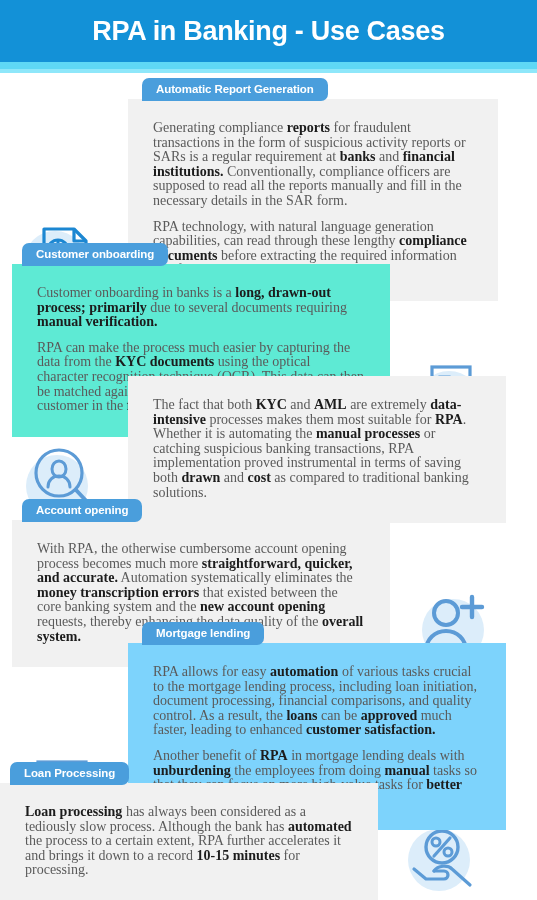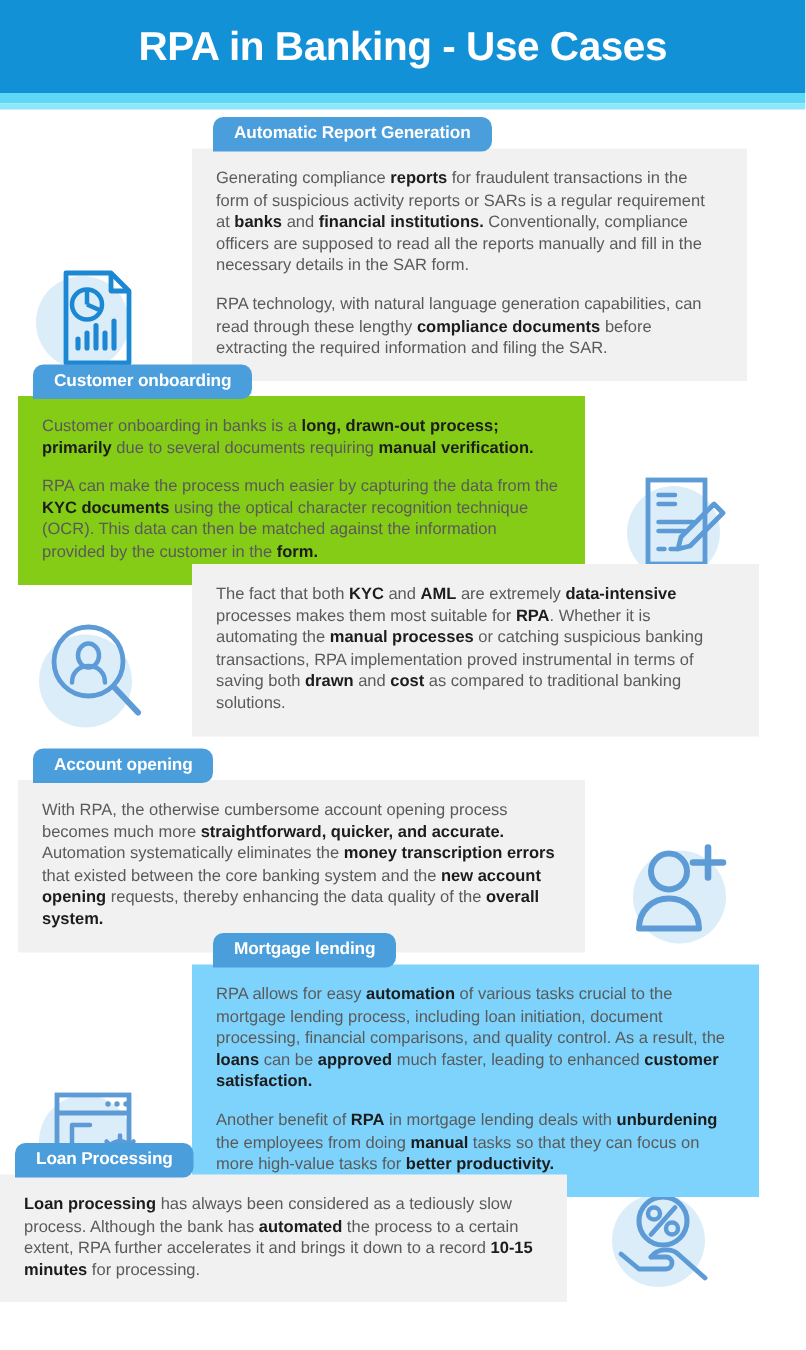--- a/index.html
+++ b/index.html
@@ -69,24 +69,25 @@
   }
 
   .panel {
     background: #F1F1F1;
     margin-top: -2px;
     padding: 13px 16px 14px 16px;
     position: relative;
     z-index: 1;
   }
   .panel p {
-    font-size: 11px;
+    font-size: 14px;
     line-height: 14.6px;
     color: #5a5a5a;
-    margin: 0;
+    margin: 9px;
+    font-family: Liberation Serif, serif;
   }
   .panel p + p { margin-top: 11px; }
   .panel b { color: #1c1c1c; font-weight: bold; }
 
   
   .footer {
     position: absolute;
     left: 0;
     bottom: 12px;
     width: 537px;
@@ -131,21 +132,21 @@
             </div>
           </div>
           <div class="body-cell" style="max-width:370px"><div class="tag" style="margin-left: 14px; background: rgb(74, 158, 220);">Automatic Report Generation</div><div class="panel" style="background: rgb(241, 241, 241);">
               <p>Generating compliance <b>reports</b> for fraudulent transactions in the form of suspicious activity reports or SARs is a regular requirement at <b>banks</b> and <b>financial institutions.</b> Conventionally, compliance officers are supposed to read all the reports manually and fill in the necessary details in the SAR form.</p>
               <p>RPA technology, with natural language generation capabilities, can read through these lengthy <b>compliance documents</b> before extracting the required information and filing the SAR.</p>
             </div></div>
         </div>
       </div>
       <div class="section" style="position: absolute; left: 12px; top: 243px; width: 537px;">
         <div class="row">
-          <div class="body-cell" style="max-width:378px"><div class="tag" style="margin-left: 10px; background: rgb(74, 158, 220);">Customer onboarding</div><div class="panel" style="background: #84cc16;">
+          <div class="body-cell" style="max-width:378px"><div class="tag" style="margin-left: 10px; background: rgb(74, 158, 220);">Customer onboarding</div><div class="panel" style="background: #5eead4;">
               <p>Customer onboarding in banks is a <b>long, drawn-out process; primarily</b> due to several documents requiring <b>manual verification.</b></p>
               <p>RPA can make the process much easier by capturing the data from the <b>KYC documents</b> using the optical character recognition technique (OCR). This data can then be matched against the information provided by the customer in the <b>form.</b></p>
             </div></div>
           <div class="icon-cell" style="padding-top:14px">
             <div class="icon-wrap">
               <div class="icon-bg" style="width: 62px; height: 62px; left: 6px; top: 18px; background: rgb(220, 237, 250);"></div>
     <svg class="icon-svg" width="84" height="84" viewBox="0 0 84 84" fill="none">
       <rect x="20" y="14" width="38" height="56" stroke="#5C9BD6" stroke-width="3.2"></rect>
       <path d="M27 24 H38 M27 30 H38" stroke="#5C9BD6" stroke-width="3" stroke-linecap="round"></path>
       <path d="M27 42 H50 M27 48 H44" stroke="#5C9BD6" stroke-width="3" stroke-linecap="round"></path>

